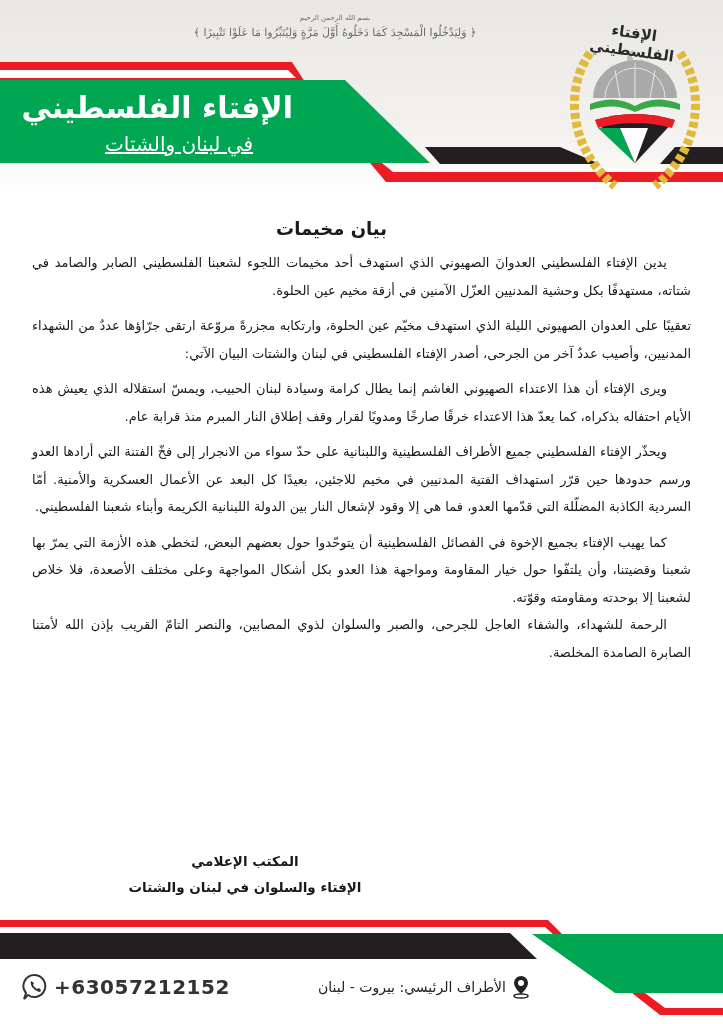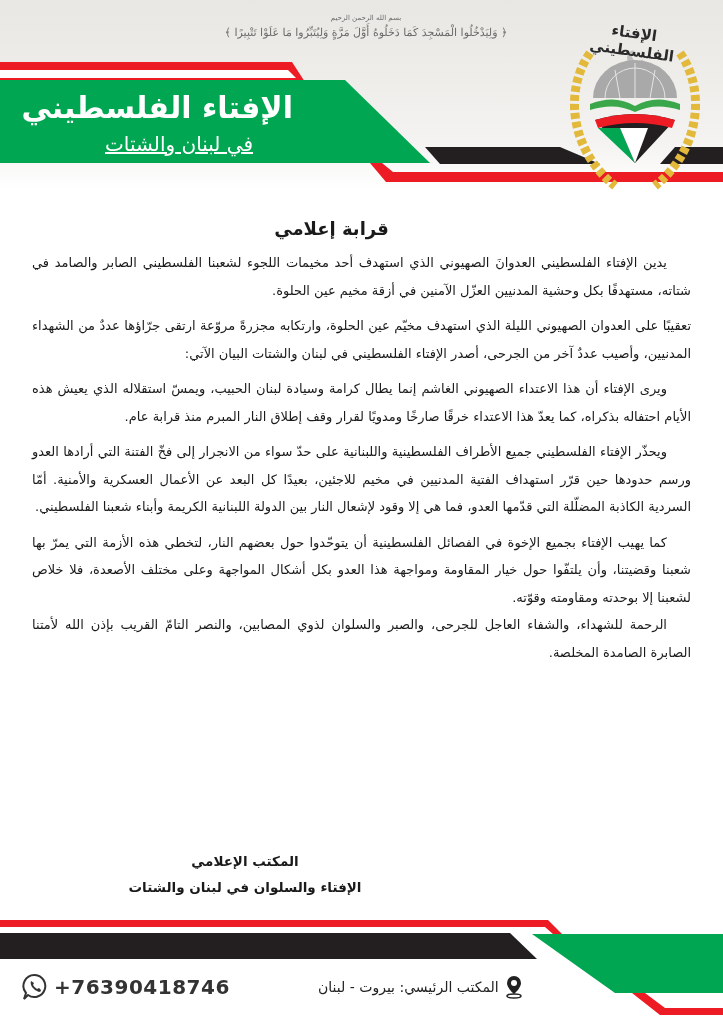--- a/index.html
+++ b/index.html
@@ -8,21 +8,21 @@
     background: #ffffff;
     font-family: "DejaVu Sans", sans-serif;
     color: #1a1a1a;
   }
   .header-bg {
     position: absolute; left: 0; top: 0; width: 723px; height: 190px;
     background: linear-gradient(180deg, #e9e7e3 0%, #efedea 40%, #f4f3f1 75%, #ffffff 100%);
   }
   .header-svg { position: absolute; left: 0; top: 0; }
   .verse-block {
-    position: absolute; left: 216px; top: 12px; width: 300px; text-align: center;
+    position: absolute; left: 185px; top: 12px; width: 300px; text-align: center;
     font-family: "DejaVu Serif", serif; color: #6b6b6b; direction: rtl;
   }
   .basmala { font-size: 7px; line-height: 12px; }
   .verse { font-size: 11px; line-height: 18px; white-space: nowrap; }
   .title-main {
     position: absolute; right: 430px; top: 90px; direction: rtl;
     font-size: 30px; font-weight: bold; color: #ffffff; white-space: nowrap;
   }
   .title-sub {
     position: absolute; right: 470px; top: 132px; direction: rtl;
@@ -98,49 +98,49 @@
   <path d="M30,96 Q55,86 75,98 Q95,86 120,96 L120,102 Q95,94 75,104 Q55,94 30,102 Z" fill="#3aa84a"></path>
 
   <path d="M35,112 Q75,100 115,112 L75,155 Z" fill="#231f20"></path>
   <path d="M35,112 Q75,100 115,112 L112,120 Q75,110 38,120 Z" fill="#ed1c24"></path>
   <path d="M38,120 L75,155 L60,120 Z" fill="#00a651"></path>
   <path d="M60,120 L75,155 L88,120 Z" fill="#ffffff"></path>
 </svg>
 <div class="logo-text">الإفتاء الفلسطيني</div>
 
 <div class="content">
-  <h1 class="doc-title">قرابة إعلامي</h1>
+  <h1 class="doc-title">بيان مخيمات</h1>
   <p class="para">يدين الإفتاء الفلسطيني العدوانَ الصهيوني الذي استهدف أحد مخيمات اللجوء لشعبنا الفلسطيني الصابر والصامد في شتاته، مستهدفًا بكل وحشية المدنيين العزّل الآمنين في أزقة مخيم عين الحلوة.</p>
   <p class="para first">تعقيبًا على العدوان الصهيوني الليلة الذي استهدف مخيّم عين الحلوة، وارتكابه مجزرةً مروّعة ارتقى جرّاؤها عددٌ من الشهداء المدنيين، وأصيب عددٌ آخر من الجرحى، أصدر الإفتاء الفلسطيني في لبنان والشتات البيان الآتي:</p>
   <p class="para">ويرى الإفتاء أن هذا الاعتداء الصهيوني الغاشم إنما يطال كرامة وسيادة لبنان الحبيب، ويمسّ استقلاله الذي يعيش هذه الأيام احتفاله بذكراه، كما يعدّ هذا الاعتداء خرقًا صارخًا ومدويًا لقرار وقف إطلاق النار المبرم منذ قرابة عام.</p>
   <p class="para">ويحذّر الإفتاء الفلسطيني جميع الأطراف الفلسطينية واللبنانية على حدّ سواء من الانجرار إلى فخّ الفتنة التي أرادها العدو ورسم حدودها حين قرّر استهداف الفتية المدنيين في مخيم للاجئين، بعيدًا كل البعد عن الأعمال العسكرية والأمنية. أمّا السردية الكاذبة المضلّلة التي قدّمها العدو، فما هي إلا وقود لإشعال النار بين الدولة اللبنانية الكريمة وأبناء شعبنا الفلسطيني.</p>
-  <p class="para" style="margin-bottom:0">كما يهيب الإفتاء بجميع الإخوة في الفصائل الفلسطينية أن يتوحّدوا حول بعضهم النار، لتخطي هذه الأزمة التي يمرّ بها شعبنا وقضيتنا، وأن يلتفّوا حول خيار المقاومة ومواجهة هذا العدو بكل أشكال المواجهة وعلى مختلف الأصعدة، فلا خلاص لشعبنا إلا بوحدته ومقاومته وقوّته.</p>
+  <p class="para" style="margin-bottom:0">كما يهيب الإفتاء بجميع الإخوة في الفصائل الفلسطينية أن يتوحّدوا حول بعضهم البعض، لتخطي هذه الأزمة التي يمرّ بها شعبنا وقضيتنا، وأن يلتفّوا حول خيار المقاومة ومواجهة هذا العدو بكل أشكال المواجهة وعلى مختلف الأصعدة، فلا خلاص لشعبنا إلا بوحدته ومقاومته وقوّته.</p>
   <p class="para">الرحمة للشهداء، والشفاء العاجل للجرحى، والصبر والسلوان لذوي المصابين، والنصر التامّ القريب بإذن الله لأمتنا الصابرة الصامدة المخلصة.</p>
 </div>
 
 <div class="signature">
   <div>المكتب الإعلامي</div>
   <div>الإفتاء والسلوان في لبنان والشتات</div>
 </div>
 
 <svg class="footer-svg" width="723" height="124">
   <polygon points="0,20 548,20 570,42 562,42 545,27 0,27" fill="#ed1c24"></polygon>
   <polygon points="0,33 510,33 537,59 0,59" fill="#231f20"></polygon>
   <polygon points="532,34 723,34 723,93 615,93" fill="#00a651"></polygon>
   <polygon points="632,93 660,115 723,115 723,108 665,108 645,93" fill="#ed1c24"></polygon>
 </svg>
 
 <div class="phone">
   <svg width="26" height="28" viewBox="0 0 26 28">
     <path d="M13,2 A11,11 0 1 1 6,22 L2,26 L4,20 A11,11 0 0 1 13,2 Z" fill="none" stroke="#333" stroke-width="2"></path>
     <path d="M9,8 Q8,10 10,14 Q13,18 17,19 Q19,19 19,17 L17,15 L15,16 Q12,14 11,12 L12,10 Z" fill="#333"></path>
   </svg>
-  <span class="phone-num">+76390418746</span>
+  <span class="phone-num">+63057212152</span>
 </div>
 
 <div class="address">
   <svg width="18" height="24" viewBox="0 0 18 24">
     <path d="M9,1 A7,7 0 0 1 16,8 C16,13 9,19 9,19 C9,19 2,13 2,8 A7,7 0 0 1 9,1 Z" fill="#222"></path>
     <circle cx="9" cy="8" r="3" fill="#fff"></circle>
     <ellipse cx="9" cy="21" rx="7" ry="2" fill="none" stroke="#222" stroke-width="1.5"></ellipse>
   </svg>
-  <span class="address-text">المكتب الرئيسي: بيروت - لبنان</span>
+  <span class="address-text">الأطراف الرئيسي: بيروت - لبنان</span>
 </div>
 
 </body></html>

